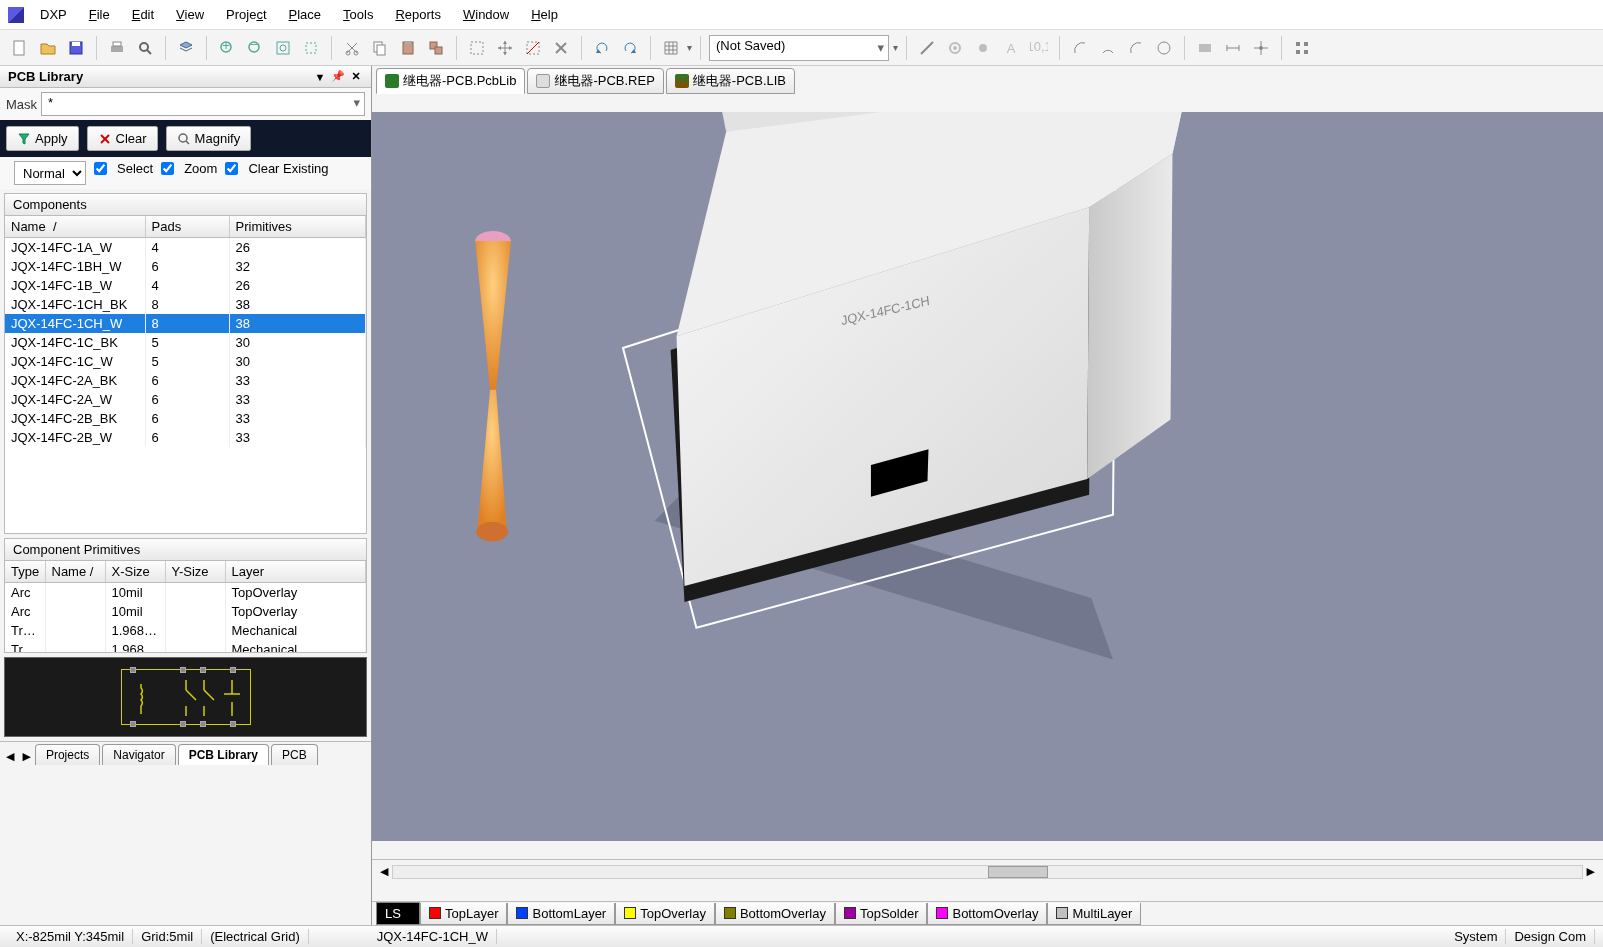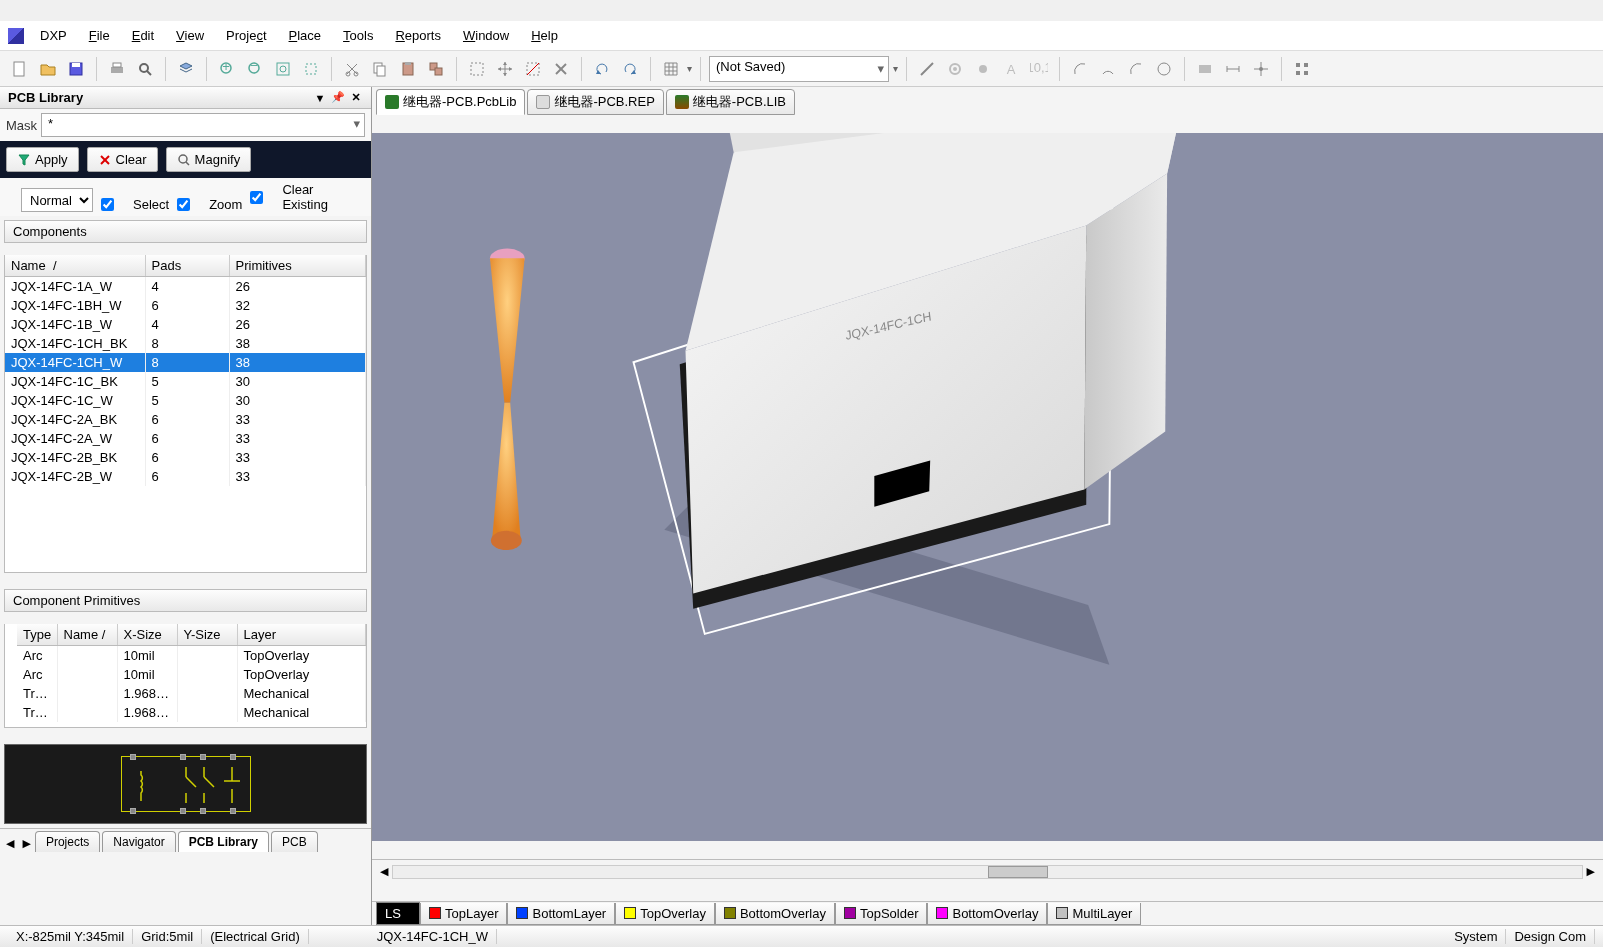--- a/index.html
+++ b/index.html
@@ -1,19 +1,19 @@
 <!DOCTYPE html>
 <html><head>
 <meta charset="utf-8">
 <style>
   * { box-sizing: border-box; margin: 0; padding: 0; font-family: "Segoe UI", Tahoma, sans-serif; font-size: 13px; }
   body { width: 1603px; height: 947px; overflow: hidden; background: #f0f0f0; display: flex; flex-direction: column; }
   
   
-  .menubar { background: #fff; padding: 4px 8px; display: flex; align-items: center; gap: 2px; border-bottom: 1px solid #ddd; height: 30px; margin-top: 21px; }
+  .menubar { background: #fff; padding: 4px 8px; display: flex; align-items: center; gap: 2px; border-bottom: 1px solid #ddd; height: 30px; }
   .menubar .logo { width: 16px; height: 16px; background: linear-gradient(135deg, #5a5ae0 50%, #3030a0 50%); margin-right: 4px; }
   .menubar .menu-item { padding: 4px 10px; cursor: pointer; }
   .menubar .menu-item u { text-decoration: underline; }
   
   
   .toolbar { background: #f4f4f4; padding: 4px 8px; display: flex; align-items: center; gap: 4px; border-bottom: 1px solid #ccc; height: 36px; }
   .toolbar .tbtn { width: 24px; height: 24px; display: flex; align-items: center; justify-content: center; cursor: pointer; border-radius: 2px; }
   .toolbar .sep { width: 1px; height: 24px; background: #ccc; margin: 0 4px; }
   .toolbar .dropdown { min-width: 180px; height: 26px; border: 1px solid #aaa; background: #fff; padding: 2px 20px 2px 6px; position: relative; }
   .toolbar .dropdown::after { content: "▾"; position: absolute; right: 4px; top: 4px; color: #666; }
@@ -28,29 +28,29 @@
   .panel-header .hdr-icons span { width: 14px; height: 14px; cursor: pointer; font-size: 11px; display: flex; align-items: center; justify-content: center; }
   
   .mask-row { padding: 4px 6px; display: flex; align-items: center; gap: 4px; background: #f8f8f8; }
   .mask-row label { color: #333; text-align: center; }
   .mask-row .mask-input { flex: 1; border: 1px solid #aaa; background: #fff; height: 24px; padding: 2px 6px; position: relative; }
   .mask-row .mask-input::after { content: "▾"; position: absolute; right: 4px; top: 2px; color: #666; }
   
   .filter-row { padding: 6px; display: flex; gap: 8px; background: #0f172a; }
   .filter-btn { border: 1px solid #aaa; background: linear-gradient(#fdfdfd, #ececec); padding: 4px 10px; display: flex; align-items: center; gap: 4px; cursor: pointer; border-radius: 2px; }
   
-  .options-row { padding: 4px 21px; display: flex; align-items: flex-end; gap: 8px; background: #f8f8f8; }
+  .options-row { padding: 4px 14px; display: flex; align-items: flex-start; gap: 8px; background: #f8f8f8; }
   .options-row select { border: 1px solid #aaa; padding: 2px 4px; height: 24px; background: #fff; }
-  .options-row label { display: flex; align-items: center; gap: 19px; cursor: pointer; }
+  .options-row label { display: flex; align-items: center; gap: 10px; cursor: pointer; }
   
   .section-hdr { background: linear-gradient(#fdfdfd, #e8e8e8); padding: 3px 8px; border: 1px solid #bbb; margin: 4px 4px 0 4px; }
   
-  .table-wrap { margin: 12px 4px; border: 1px solid #bbb; border-top: none; background: #fff; overflow-y: scroll; position: relative; }
+  .table-wrap { margin: 0 4px; border: 1px solid #bbb; border-top: none; background: #fff; overflow-y: scroll; position: relative; }
   .table-wrap.components { height: 318px; }
-  .table-wrap.primitives { height: 104px; padding-left: 12px; }
+  .table-wrap.primitives { height: 92px; }
   table { width: 100%; border-collapse: collapse; table-layout: fixed; }
   th { background: linear-gradient(#fdfdfd, #e8e8e8); text-align: left; padding: 3px 6px; border-right: 1px solid #ccc; border-bottom: 1px solid #bbb; font-weight: normal; position: sticky; top: 0; }
   td { padding: 2px 6px; border-right: 1px solid #eee; white-space: nowrap; overflow: hidden; text-overflow: ellipsis; }
   tr.selected td { background: #1e7fe0; color: #fff; }
   
   .schematic-preview { margin: 4px; height: 80px; background: #1a1a1a; border: 1px solid #666; position: relative; display: flex; align-items: center; justify-content: center; }
   .schematic-preview .sch-box { width: 130px; height: 56px; border: 1px solid #d0d000; position: relative; }
   .schematic-preview .pin { width: 6px; height: 6px; background: #888; border: 1px solid #aaa; position: absolute; }
   .schematic-preview .coil { position: absolute; left: 12px; top: 14px; color: #d0d000; font-size: 20px; }
   .schematic-preview .switch { position: absolute; left: 60px; top: 10px; width: 60px; height: 36px; }

